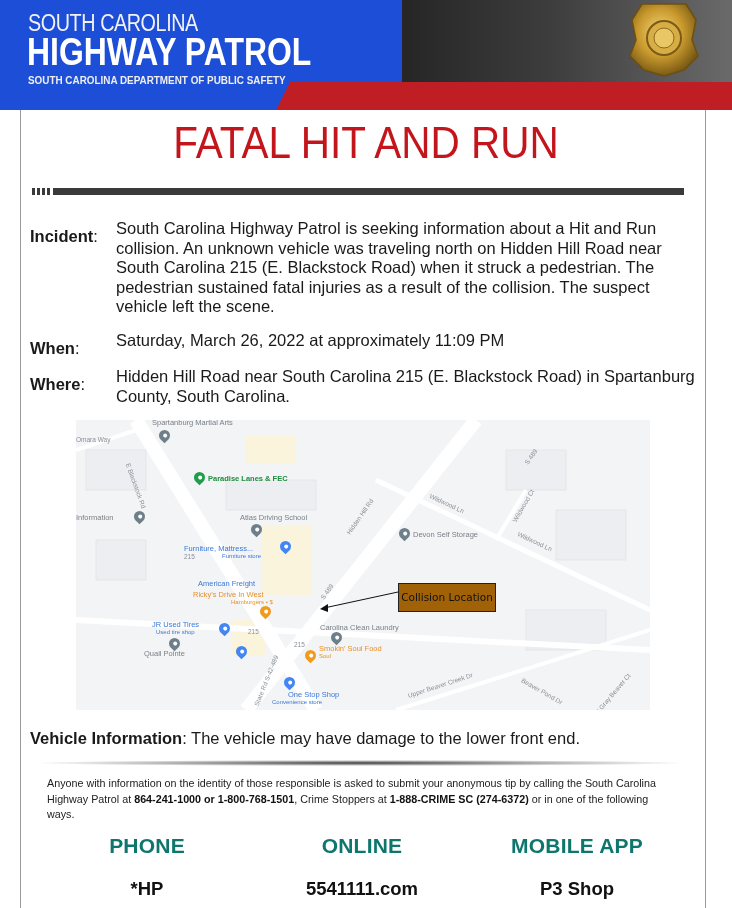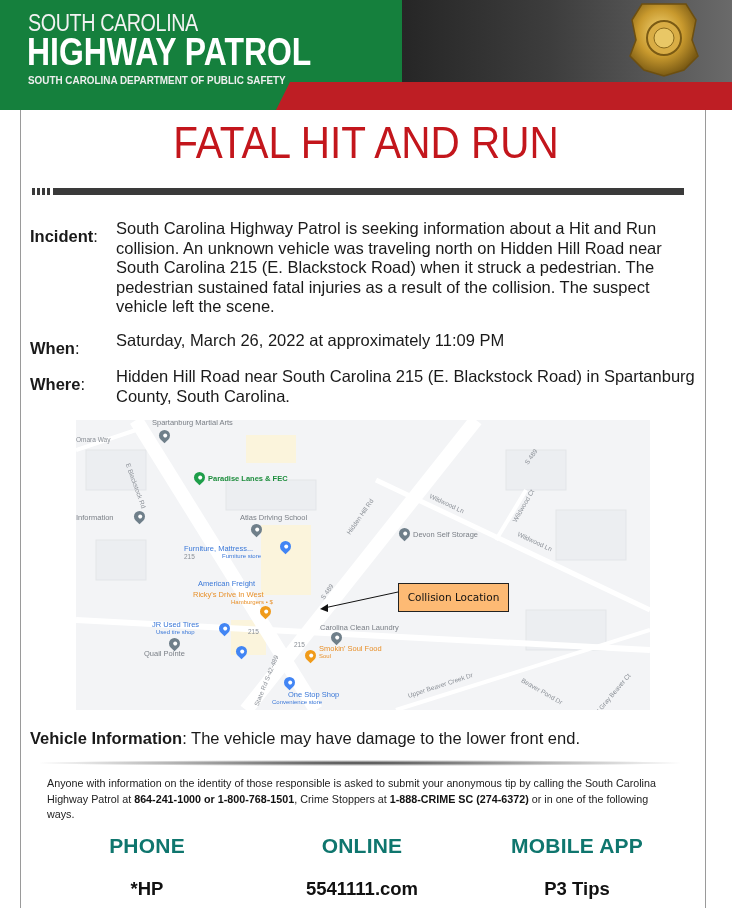--- a/index.html
+++ b/index.html
@@ -1,20 +1,20 @@
 <!DOCTYPE html>
 <html><head>
 <meta charset="utf-8">
 <style>
   * { box-sizing: border-box; margin: 0; padding: 0; }
   html, body { width: 732px; height: 908px; background: #ffffff; overflow: hidden; }
   body { font-family: "Liberation Sans", sans-serif; color: #1a1a1a; position: relative; }
 
   
-  .banner { position: absolute; left: 0; top: 0; width: 732px; height: 110px; background: #15803d; overflow: hidden; }
+  .banner { position: absolute; left: 0; top: 0; width: 732px; height: 110px; background: #1d4ed8; overflow: hidden; }
   .banner .grad { position: absolute; right: 0; top: 0; width: 330px; height: 82px;
     background: linear-gradient(90deg, #262626 0%, #3d3d3d 45%, #6a6a6a 100%); }
   .banner .redband-full { position: absolute; left: 290px; top: 82px; width: 442px; height: 28px; background: #be1e24; }
   .brand-top { position: absolute; left: 28px; top: 10px; color: #f2f2f2; font-size: 23px; letter-spacing: -0.5px;
     font-family: "Liberation Sans", sans-serif; transform: scaleX(0.86); transform-origin: left; }
   .brand-main { position: absolute; left: 27px; top: 31px; color: #ffffff; font-size: 38px; font-weight: bold; letter-spacing: 0px;
     transform: scaleX(0.84); transform-origin: left; }
   .brand-sub { position: absolute; left: 28px; top: 74px; color: #eeeeee; font-size: 11.5px; font-weight: bold;
     transform: scaleX(0.86); transform-origin: left; }
   .badge { position: absolute; left: 628px; top: 0px; width: 72px; height: 78px; }
@@ -47,21 +47,21 @@
   .map .green { color: #1e8e3e; font-weight: bold; }
   .map .blue { color: #3b78d8; }
   .map .orange { color: #e8902a; }
   .map .street { color: #8a8f96; font-size: 6.5px; }
   .pin { position: absolute; width: 11px; height: 11px; border-radius: 50% 50% 50% 0; transform: rotate(-45deg); }
   .pin::after { content: ""; position: absolute; left: 3.5px; top: 3.5px; width: 4px; height: 4px; border-radius: 50%; background: #fff; }
   .pin.gray { background: #6f7f8a; }
   .pin.green { background: #1e9e4a; }
   .pin.blue { background: #4285f4; }
   .pin.orange { background: #f09b1b; }
-  .callout { position: absolute; left: 322px; top: 163px; width: 111px; height: 29px; background: #fdba74;
+  .callout { position: absolute; left: 322px; top: 163px; width: 98px; height: 29px; background: #a16207;
     border: 1px solid #222; font-family: "DejaVu Sans", sans-serif; font-size: 10.5px; line-height: 27px; text-align: center; color: #111; }
 
   .vehicle { position: absolute; left: 30px; top: 729px; font-size: 16.5px; }
   .vehicle b { font-weight: bold; }
 
   .shadow-rule { position: absolute; left: 40px; top: 760px; width: 640px; height: 6px;
     background: radial-gradient(ellipse at center, rgba(30,30,30,0.85) 0%, rgba(80,80,80,0.4) 45%, rgba(255,255,255,0) 72%); }
 
   .tipblock { position: absolute; left: 47px; top: 776px; width: 640px; font-size: 11.2px; line-height: 15.5px; color: #222;
     transform: scaleX(0.96); transform-origin: left; }
@@ -231,15 +231,15 @@
   <div class="way way-phone">
     <div class="head">PHONE</div>
     <div class="val">*HP</div>
   </div>
   <div class="way way-online">
     <div class="head">ONLINE</div>
     <div class="val">5541111.com</div>
   </div>
   <div class="way way-app">
     <div class="head">MOBILE APP</div>
-    <div class="val">P3 Tips</div>
+    <div class="val">P3 Shop</div>
   </div>
 </div>
 
 </body></html>

